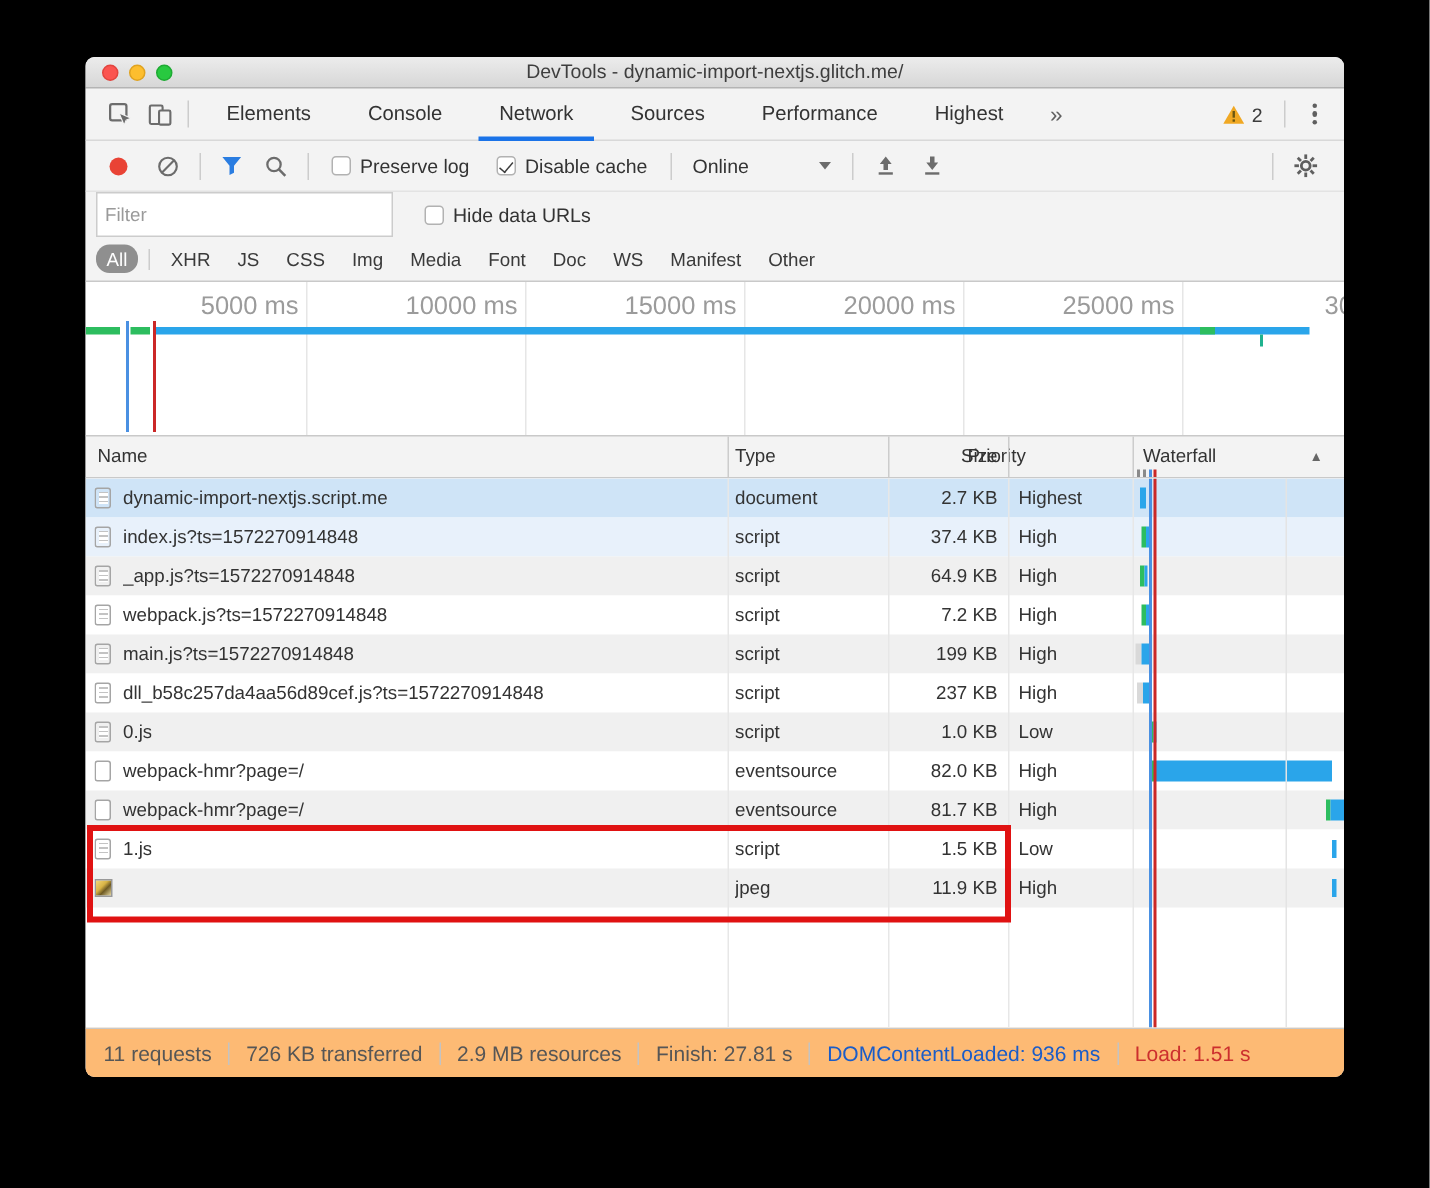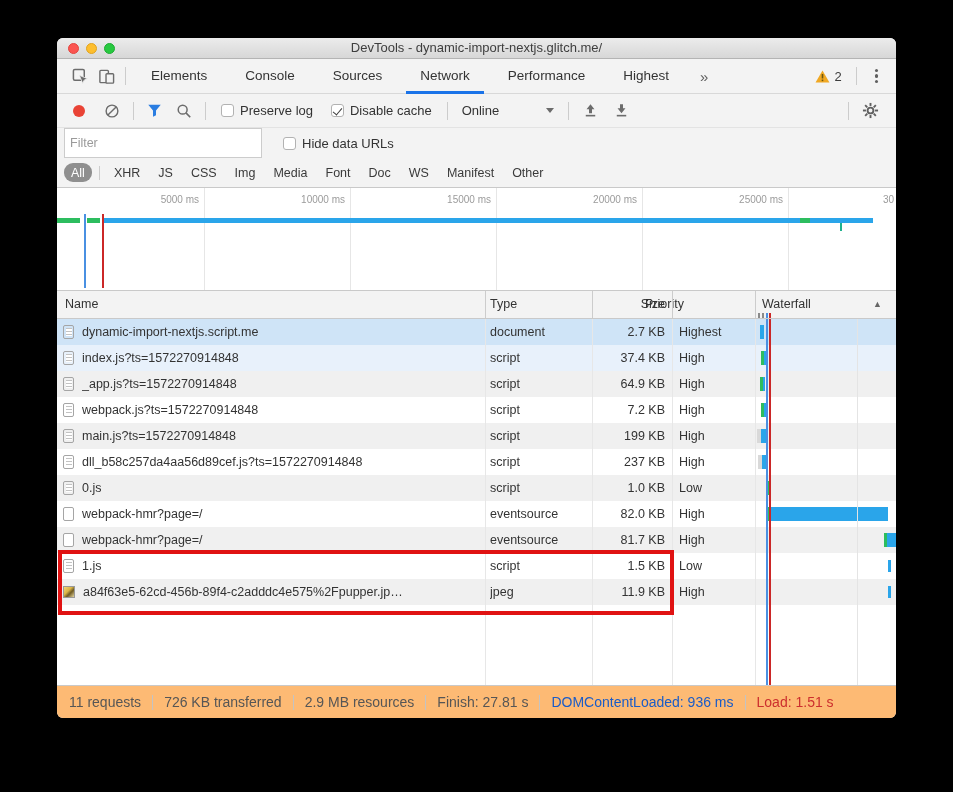--- a/index.html
+++ b/index.html
@@ -51,21 +51,21 @@
 
   
   .chipsrow { height:30px; display:flex; align-items:center; padding-left:7px; background:#f3f3f3; border-bottom:1px solid #c9c9c9; }
   .chip { font-size:12.5px; color:#3a3a3a; padding:2.5px 7px; margin-right:4px; border-radius:9px; white-space:nowrap; }
   .chip.selected { background:#8f8f8f; color:#fff; }
   .chipsep { width:1px; height:14px; background:#ccc; margin:0 7px 0 3px; }
 
   
   .overview { height:102px; background:#fff; position:relative; overflow:hidden; }
   .ov-grid { position:absolute; top:0; bottom:0; width:1px; background:#e6e6e6; }
-  .ov-label { position:absolute; top:6px; font-size:10px; color:#9b9b9b; white-space:nowrap; }
+  .ov-label { position:absolute; top:6px; font-size:17px; color:#9b9b9b; white-space:nowrap; }
   .ov-bar { position:absolute; top:30px; height:5px; }
   .ov-line { position:absolute; top:26px; bottom:2px; width:2px; }
   .ov-tail { position:absolute; top:35px; height:8px; width:2px; }
 
   
   .thead { height:29px; background:#f3f3f3; border-top:1px solid #c9c9c9; border-bottom:1px solid #c9c9c9; position:relative; font-size:12.5px; color:#333; }
   .th { position:absolute; line-height:27px; }
   .hsep { position:absolute; top:0; bottom:0; width:1px; background:#ccc; }
   .sort { position:absolute; left:816px; top:0; line-height:27px; font-size:9px; color:#666; }
   .hd-tick { position:absolute; bottom:0; width:1.5px; height:5px; }
@@ -121,22 +121,22 @@
     <div class="icon-btn">
       <svg width="17" height="17" viewBox="0 0 18 18">
           <rect x="2" y="2.5" width="9" height="13" rx="1" fill="none" stroke="#6c6c6c" stroke-width="1.5"></rect>
           <rect x="8.5" y="6" width="8" height="10" rx="1" fill="#f3f3f3" stroke="#6c6c6c" stroke-width="1.5"></rect>
         </svg>
     </div>
     <div class="vsep"></div>
     <div style="display:flex;" id="tabs">
         <div class="tab">Elements</div>
         <div class="tab">Console</div>
+        <div class="tab active">Network</div>
         <div class="tab">Sources</div>
-        <div class="tab active">Network</div>
         <div class="tab">Performance</div>
         <div class="tab">Highest</div>
       </div>
     <div class="tab-more">»</div>
     <div class="spacer"></div>
     <div class="warn">
       <svg width="15" height="13" viewBox="0 0 16 14">
           <path d="M8 0.5 L15.5 13.5 H0.5 Z" fill="#f0a823"></path>
           <rect x="7.15" y="4.3" width="1.7" height="4.8" fill="#6b560f"></rect>
           <rect x="7.15" y="10.3" width="1.7" height="1.7" fill="#6b560f"></rect>
@@ -383,21 +383,20 @@
           <div class="nm">1.js</div>
         </div>
         <div class="cell c-type">script</div>
         <div class="cell c-size">1.5 KB</div>
         <div class="cell c-pri">Low</div>
         <div class="wseg tick" style="left: 831px; width: 3px; background: rgb(42, 165, 234);"></div>
       </div>
       <div class="row bg-odd">
         <div class="cell c-name">
           <div class="icon-img"></div>
-          <div class="nm">a84f63e5-62cd-456b-89f4-c2adddc4e575%2Fpupper.jp…</div>
         </div>
         <div class="cell c-type">jpeg</div>
         <div class="cell c-size">11.9 KB</div>
         <div class="cell c-pri">High</div>
         <div class="wseg tick" style="left: 831px; width: 3px; background: rgb(42, 165, 234);"></div>
       </div>
       <div class="bodysep" style="left: 428px;"></div>
       <div class="bodysep" style="left: 535px;"></div>
       <div class="bodysep" style="left: 615px;"></div>
       <div class="bodysep" style="left: 698px;"></div>

